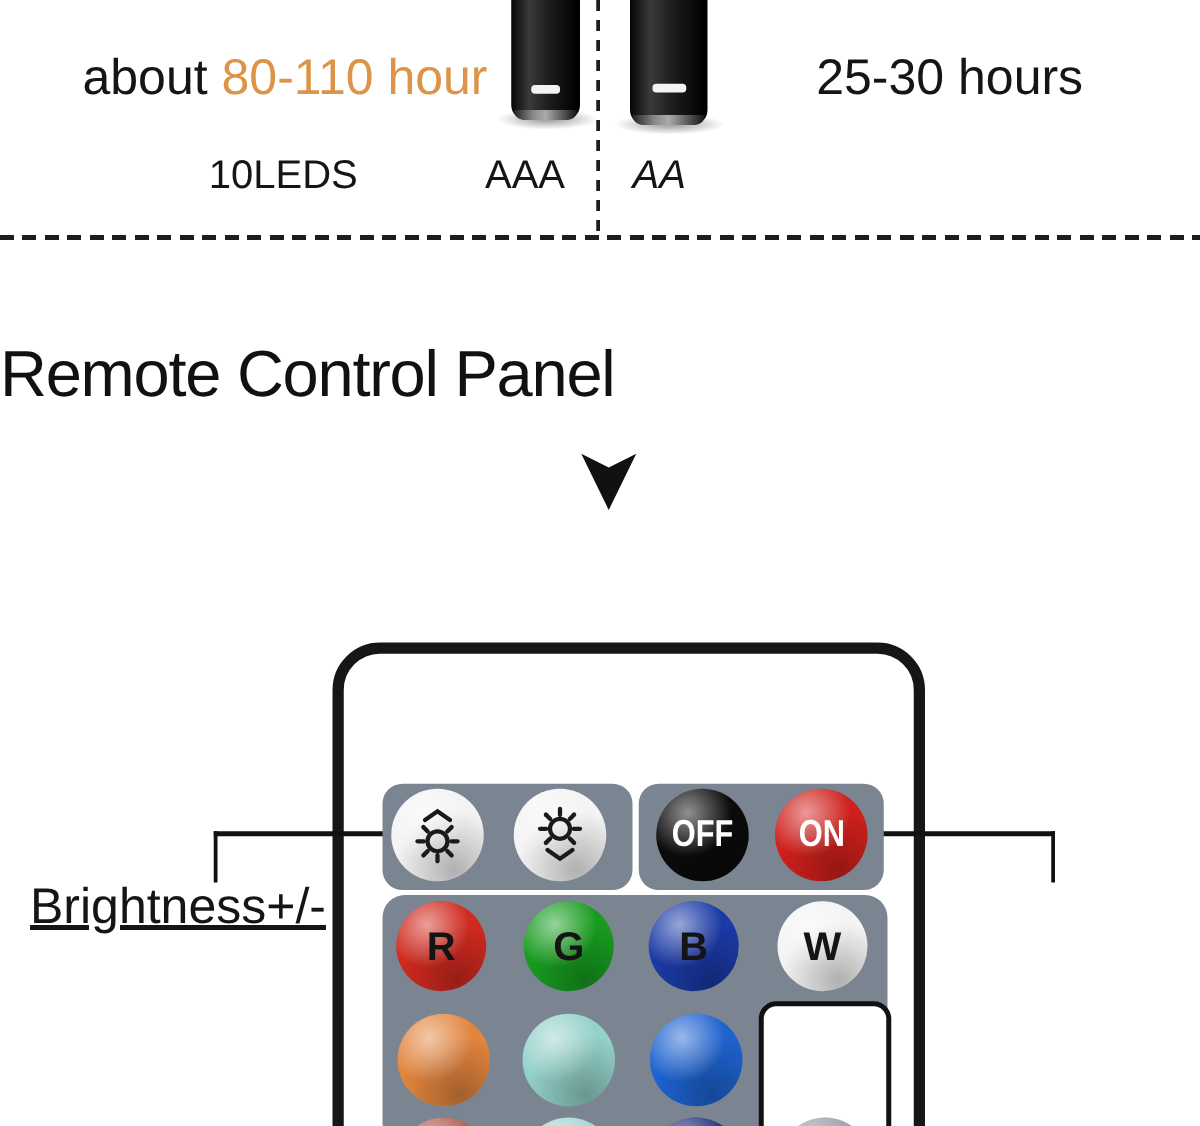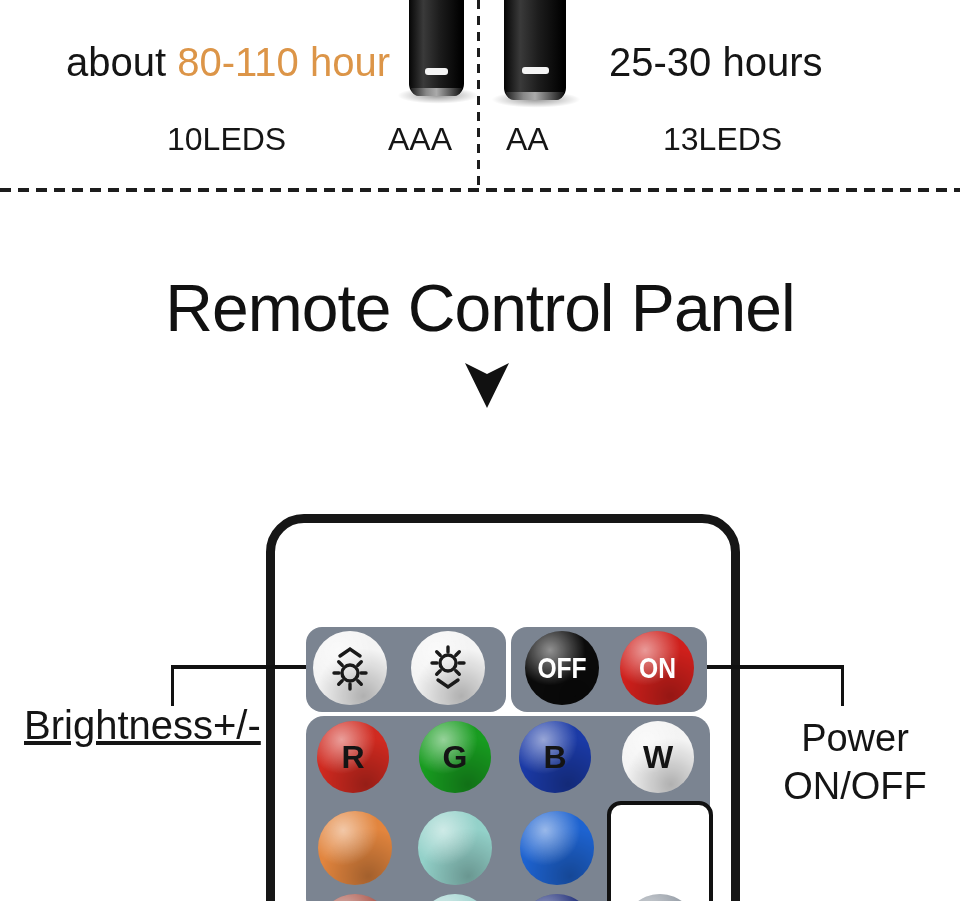--- a/index.html
+++ b/index.html
@@ -2,25 +2,25 @@
 <html><head>
 <meta charset="utf-8">
 <style>
   html,body{margin:0;padding:0;background:#fff;}
   .stage{position:relative;width:960px;height:901px;background:#fff;overflow:hidden;
          font-family:"Liberation Sans",sans-serif;color:#151515;}
 
   
   .runtime{position:absolute;font-size:40px;white-space:nowrap;}
   .runtime-left{left:66px;top:40px;}
-  .runtime-right{left:609px;top:40px;}
+  .runtime-right{left:653px;top:40px;}
   .spec-label{position:absolute;font-size:32px;top:121px;white-space:nowrap;}
   .lbl-10leds{left:167px;}
   .lbl-aaa{left:388px;text-align:right;}
-  .lbl-aa{left:506px;}
+  .lbl-aa{left:506px;font-style:italic;}
   .lbl-13leds{left:663px;}
 
   .battery{position:absolute;border-radius:5px 5px 12px 12px;
            background:linear-gradient(90deg,#050505,#3a3a3a 26%,#1d1d1d 55%,#000 96%);}
   .battery-aaa{left:409px;top:-28px;width:55px;height:124px;}
   .battery-aa{left:504px;top:-28px;width:62px;height:128px;}
   .battery .dash{position:absolute;background:#f4f4f4;border-radius:3px;}
   .battery-aaa .dash{left:16px;top:96px;width:23px;height:7px;}
   .battery-aa .dash{left:18px;top:95px;width:27px;height:7px;}
   .battery .rim{position:absolute;left:2px;right:2px;bottom:0;height:8px;
@@ -30,22 +30,22 @@
                   background:radial-gradient(ellipse at center,rgba(0,0,0,.40),rgba(0,0,0,0) 68%);}
   .shadow-aaa{left:396px;top:87px;width:84px;height:17px;}
   .shadow-aa{left:490px;top:91px;width:92px;height:17px;}
 
   .vdash{position:absolute;left:477px;top:0;width:3px;height:191px;
          background:repeating-linear-gradient(180deg,#1d1d1d 0 9px,transparent 9px 16px);}
   .hdash{position:absolute;left:0;top:188px;width:960px;height:4px;
          background:repeating-linear-gradient(90deg,#1d1d1d 0 11px,transparent 11px 18px);}
 
   
-  .title{position:absolute;left:0;right:0;top:270px;text-align:center;
-         font-size:66px;letter-spacing:-1px;color:#111;}
+  .title{position:absolute;left:0;right:0;top:270px;text-align:left;
+         font-size:52px;letter-spacing:-1px;color:#111;}
   .down-arrow{position:absolute;left:462px;top:362px;width:50px;height:47px;}
 
   
   .remote-body{position:absolute;left:266px;top:514px;width:474px;height:450px;
                box-sizing:border-box;border:9px solid #161616;border-radius:38px;background:#fff;}
   .ptr-line{position:absolute;background:#111;}
   .hl-left{left:171px;top:665px;width:140px;height:4px;}
   .vl-left{left:171px;top:665px;width:3px;height:41px;}
   .hl-right{left:700px;top:665px;width:144px;height:4px;}
   .vl-right{841px;}
@@ -93,21 +93,20 @@
 <body>
 
 <div class="stage">
 
   <div class="runtime runtime-left"><span>about </span><span style="color: rgb(220, 149, 72);">80-110 hour</span></div>
   <div class="runtime runtime-right">25-30 hours</div>
 
   <div class="spec-label lbl-10leds">10LEDS</div>
   <div class="spec-label lbl-aaa">AAA</div>
   <div class="spec-label lbl-aa">AA</div>
-  <div class="spec-label lbl-13leds">13LEDS</div>
 
   <div class="battery-shadow shadow-aaa"></div>
   <div class="battery battery-aaa">
     <div class="dash"></div>
     <div class="rim"></div>
   </div>
   <div class="battery-shadow shadow-aa"></div>
   <div class="battery battery-aa">
     <div class="dash"></div>
     <div class="rim"></div>
@@ -182,18 +181,14 @@
   <div class="btn b-orange" style="background-color: rgb(226, 133, 62);"></div>
   <div class="btn b-teal" style="background-color: rgb(147, 209, 201);"></div>
   <div class="btn b-blue" style="background-color: rgb(30, 99, 208);"></div>
 
   <div class="btn b-s1" style="background-color: rgb(176, 96, 85);"></div>
   <div class="btn b-s2" style="background-color: rgb(165, 214, 210);"></div>
   <div class="btn b-s3" style="background-color: rgb(39, 53, 126);"></div>
   <div class="btn b-s4" style="background-color: rgb(154, 161, 170);"></div>
 
   <div class="brightness-label">Brightness+/-</div>
-  <div class="power-label">
-    <div>Power</div>
-    <div>ON/OFF</div>
-  </div>
 
 </div>
 
 </body></html>

